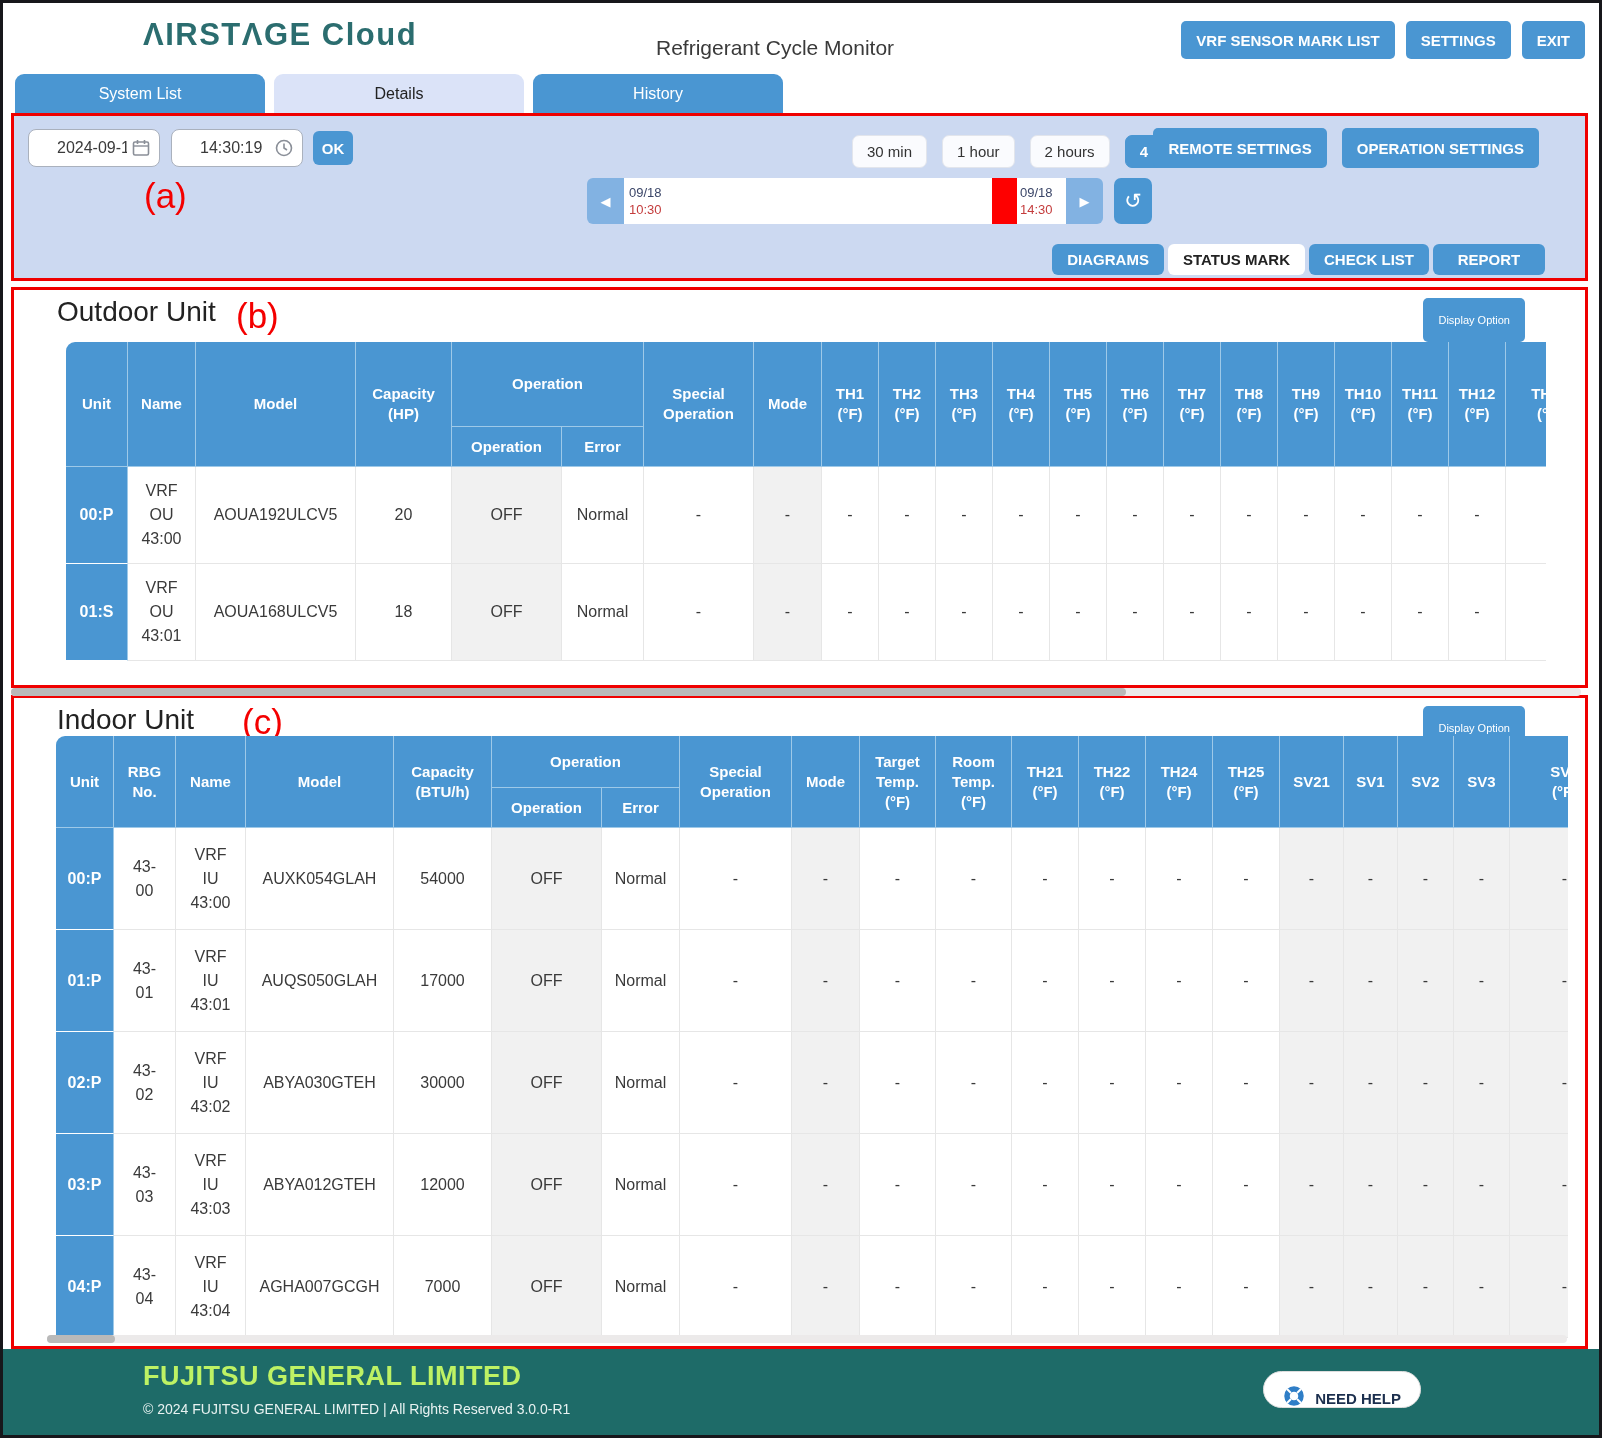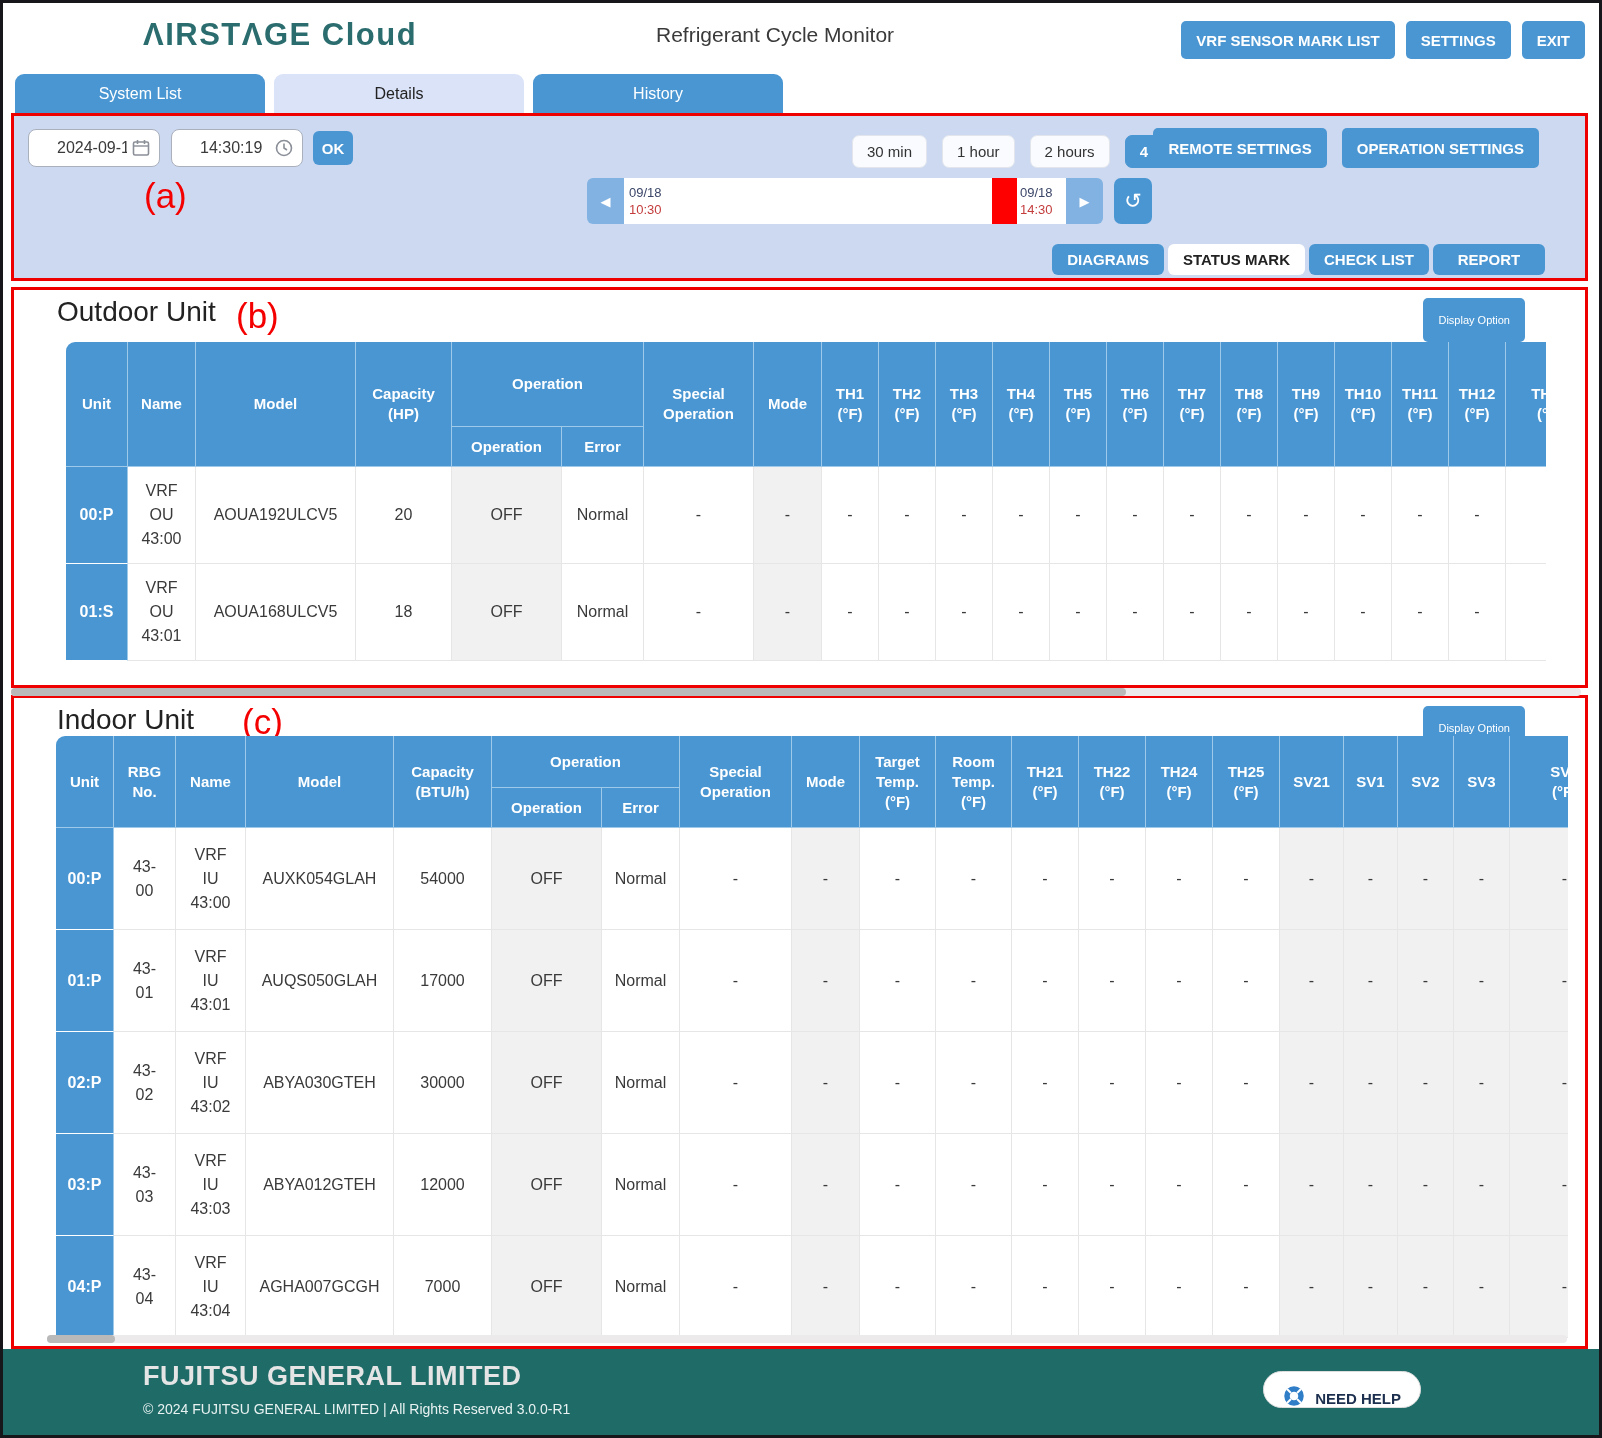--- a/index.html
+++ b/index.html
@@ -4,21 +4,21 @@
 <style>
   * { box-sizing: border-box; margin: 0; padding: 0; }
   body { background:#555; font-family:"Liberation Sans", sans-serif; }
   .page{
     position:relative; width:1602px; height:1438px; background:#fff;
     border:3px solid #17171b; overflow:hidden; font-family:"Liberation Sans",sans-serif;
   }
   
   .app-header{position:absolute;left:0;top:0;width:100%;height:70px;background:#fff;}
   .logo{position:absolute;left:140px;top:14px;font-size:31px;font-weight:bold;color:#2b6d6f;letter-spacing:1.5px;}
-  .app-title{position:absolute;left:653px;top:20px;font-size:21px;color:#3a3a3a;}
+  .app-title{position:absolute;left:653px;top:33px;font-size:21px;color:#3a3a3a;}
   .header-buttons{position:absolute;right:14px;top:18px;display:flex;gap:11px;height:38px;}
   .btn-blue{background:#4a96d2;color:#fff;border:none;border-radius:5px;display:flex;align-items:center;justify-content:center;font-weight:bold;font-size:15px;padding:0 15px;cursor:pointer;font-family:inherit;}
   
   .tabs{position:absolute;left:12px;top:71px;display:flex;gap:9px;}
   .tab{width:250px;height:40px;border-radius:9px 9px 0 0;display:flex;align-items:center;justify-content:center;font-size:16px;background:#4a96d2;color:#fff;cursor:pointer;}
   .tab.active{background:#dbe3f8;color:#222;}
   
   .control-bar{position:absolute;left:8px;top:110px;width:1577px;height:168px;background:#ccd9f1;border:3px solid #ef0000;}
   .field{position:absolute;height:38px;}
   .field input{width:100%;height:100%;border:1px solid #aab1bd;border-radius:8px;background:#fff;font-size:16px;color:#3a3a3a;padding:0 32px 0 28px;font-family:Liberation Sans, sans-serif;}
@@ -74,21 +74,21 @@
   .indoor-table tbody tr{height:102px;}
   
   .hscroll{position:absolute;background:#eceaea;border-radius:4px;z-index:5;}
   .hscroll .thumb{height:100%;background:#b9b9b9;border-radius:4px;cursor:grab;}
   .hscroll-1{left:8px;top:685px;width:1570px;height:8px;}
   .hscroll-1 .thumb{width:71%;}
   .hscroll-2{left:44px;top:1332px;width:1520px;height:8px;}
   .hscroll-2 .thumb{width:68px;}
   
   .footer{position:absolute;left:0;top:1346px;width:100%;height:89px;background:#1e6b68;}
-  .footer-company{position:absolute;left:140px;top:12px;font-size:27px;font-weight:bold;color:#e5e5e5;letter-spacing:0.5px;}
+  .footer-company{position:absolute;left:140px;top:12px;font-size:27px;font-weight:bold;color:#bef264;letter-spacing:0.5px;}
   .footer-copy{position:absolute;left:140px;top:52px;font-size:14px;color:#e8f2f1;}
   .need-help{position:absolute;right:178px;top:22px;height:37px;background:#fff;border:1px solid #ddd;border-radius:19px;display:flex;align-items:flex-end;gap:10px;padding:0 19px;color:#1c2f4e;font-weight:bold;font-size:15px;cursor:pointer;}
 </style>
 </head>
 <body>
 
 <div class="page">
 
   <div class="app-header">
     <div class="logo">ΛIRSTΛGE Cloud</div>

